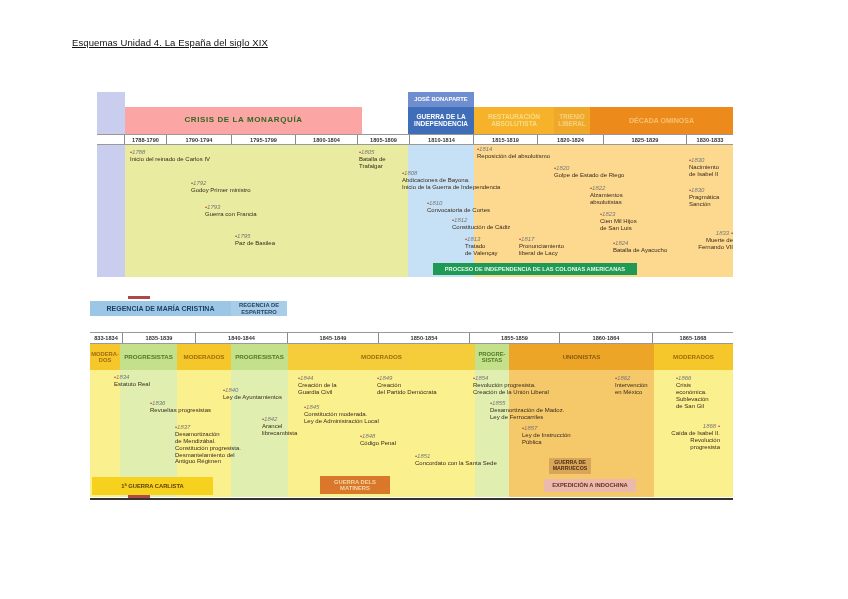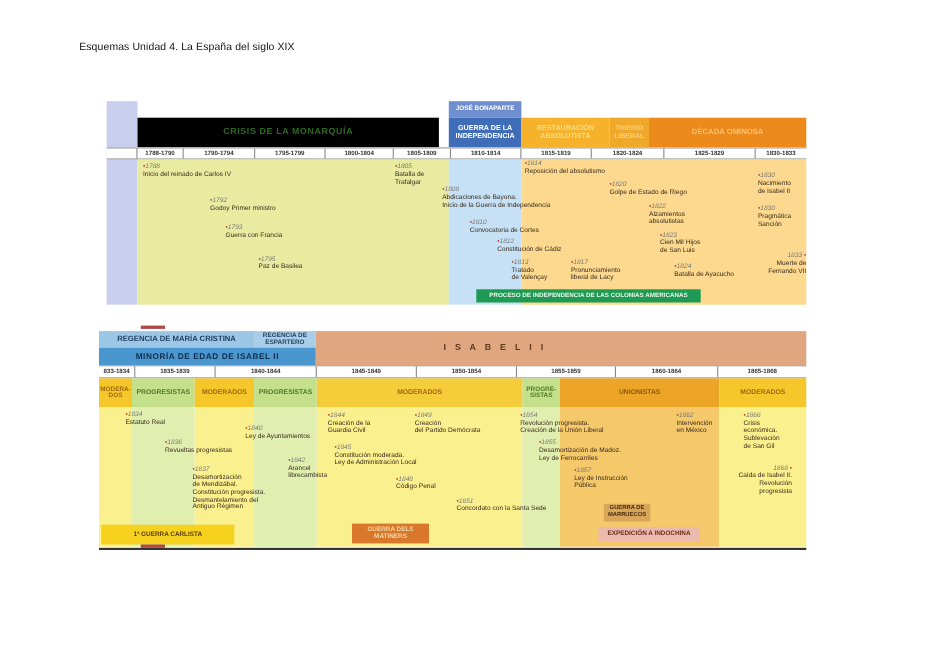--- a/index.html
+++ b/index.html
@@ -1,18 +1,18 @@
 <!DOCTYPE html>
 <html><head>
 <meta charset="utf-8">
 <style>
   * { box-sizing: border-box; margin: 0; padding: 0; }
   body { width: 848px; height: 599px; background: #ffffff; position: relative; overflow: hidden;
          font-family: "Liberation Sans", sans-serif; color: #222; }
-  .doc-title { position: absolute; left: 72px; top: 37px; font-size: 9.5px; color: #111; letter-spacing: 0.1px; }
+  .doc-title { position: absolute; left: 72px; top: 37px; font-size: 9.5px; color: #111; letter-spacing: 0.1px; text-decoration: underline; }
   .abs { position: absolute; }
   .band { position: absolute; display: flex; align-items: center; justify-content: center; text-align: center;
           font-weight: bold; line-height: 1.05; }
   .tick { position: absolute; top: 0; height: 100%; border-right: 1px solid #8a8a8a; font-size: 5.6px;
           font-weight: bold; display: flex; align-items: center; justify-content: center; color: #333; }
   .ev { position: absolute; font-size: 6px; line-height: 1.15; color: #3a2a1e; white-space: nowrap; }
   .ev .yr { color: #777; font-style: italic; display: block; }
   .ev .yr::before { content: "\2022 "; color: #c0392b; font-style: normal; }
   .ev.right { text-align: right; }
   .ev.right .yr::before { content: ""; }
@@ -27,21 +27,21 @@
 <body>
 
 <div class="doc-title">Esquemas Unidad 4. La España del siglo XIX</div>
 
 <div class="abs" style="left:97px; top:92px; width:636px; height:185px;">
 
   <div class="abs" style="left:0; top:0; width:28px; height:185px; background:#c9cdee;"></div>
 
   <div class="band" style="left:311px; top:0; width:66px; height:15px; background:#6f8ed0; color:#fff; font-size:5.8px;">JOSÉ BONAPARTE</div>
 
-  <div class="band" style="left:28px; top:15px; width:274px; height:27px; background:#000000; color:#2f6a22; font-size:8px; letter-spacing:0.6px;">CRISIS DE LA MONARQUÍA</div>
+  <div class="band" style="left:28px; top:15px; width:237px; height:27px; background:#fca5a5; color:#2f6a22; font-size:8px; letter-spacing:0.6px;">CRISIS DE LA MONARQUÍA</div>
   <div class="band" style="left:311px; top:15px; width:66px; height:27px; background:#3f6db8; color:#fff; font-size:6.5px; padding:0 3px;">GUERRA DE LA INDEPENDENCIA</div>
   <div class="band" style="left:377px; top:15px; width:80px; height:27px; background:#f5b22a; color:#f7dd86; font-size:6.5px; padding:0 6px;">RESTAURACIÓN ABSOLUTISTA</div>
   <div class="band" style="left:457px; top:15px; width:36px; height:27px; background:#f0a82a; color:#f7d17e; font-size:6.3px; padding:0 4px;">TRIENIO LIBERAL</div>
   <div class="band" style="left:493px; top:15px; width:143px; height:27px; background:#ec8b1c; color:#f8c070; font-size:7px;">DÉCADA OMINOSA</div>
 
   <div class="abs" style="left:0; top:42px; width:636px; height:11px; background:#fff; border-top:1px solid #999; border-bottom:1px solid #999;">
     <div class="tick" style="left:0; width:28px;"></div>
     <div class="tick" style="left:28px; width:42px;">1788-1790</div>
     <div class="tick" style="left:70px; width:65px;">1790-1794</div>
     <div class="tick" style="left:135px; width:64px;">1795-1799</div>
@@ -141,22 +141,20 @@
     </div>
 
   <div class="tag" style="left:336px; top:171px; width:204px; height:12px; background:#1f9a54; color:#e8f6e8; font-size:5.7px;">PROCESO DE INDEPENDENCIA DE LAS COLONIAS AMERICANAS</div>
 </div>
 
 <div class="abs" style="left:90px; top:296px; width:643px; height:205px;">
   <div class="abs" style="left:38px; top:0; width:22px; height:3px; background:#b04848;"></div>
 
   <div class="band" style="left:0; top:5px; width:141px; height:15px; background:#9cc6e6; color:#1f3e5e; font-size:7px;">REGENCIA DE MARÍA CRISTINA</div>
   <div class="band" style="left:141px; top:5px; width:56px; height:15px; background:#a8cde8; color:#1f3e5e; font-size:5.8px; padding:0 3px;">REGENCIA DE ESPARTERO</div>
-  <div class="band" style="left:197px; top:5px; width:446px; height:31px; background:#dfa680; color:#5a3a20; font-size:8px; letter-spacing:3px; padding-right:120px;">I S A B E L   I I</div>
-  <div class="band" style="left:0; top:20px; width:197px; height:16px; background:#4a96cf; color:#0f2c4e; font-size:7.5px; letter-spacing:0.5px;">MINORÍA DE EDAD DE ISABEL II</div>
 
   <div class="abs" style="left:0; top:36px; width:643px; height:12px; background:#fff; border-top:1px solid #999; border-bottom:1px solid #999;">
     <div class="tick" style="left:0; width:33px;">833-1834</div>
     <div class="tick" style="left:33px; width:73px;">1835-1839</div>
     <div class="tick" style="left:106px; width:92px;">1840-1844</div>
     <div class="tick" style="left:198px; width:91px;">1845-1849</div>
     <div class="tick" style="left:289px; width:91px;">1850-1854</div>
     <div class="tick" style="left:380px; width:90px;">1855-1859</div>
     <div class="tick" style="left:470px; width:93px;">1860-1864</div>
     <div class="tick" style="left:563px; width:80px; border-right:none;">1865-1868</div>

